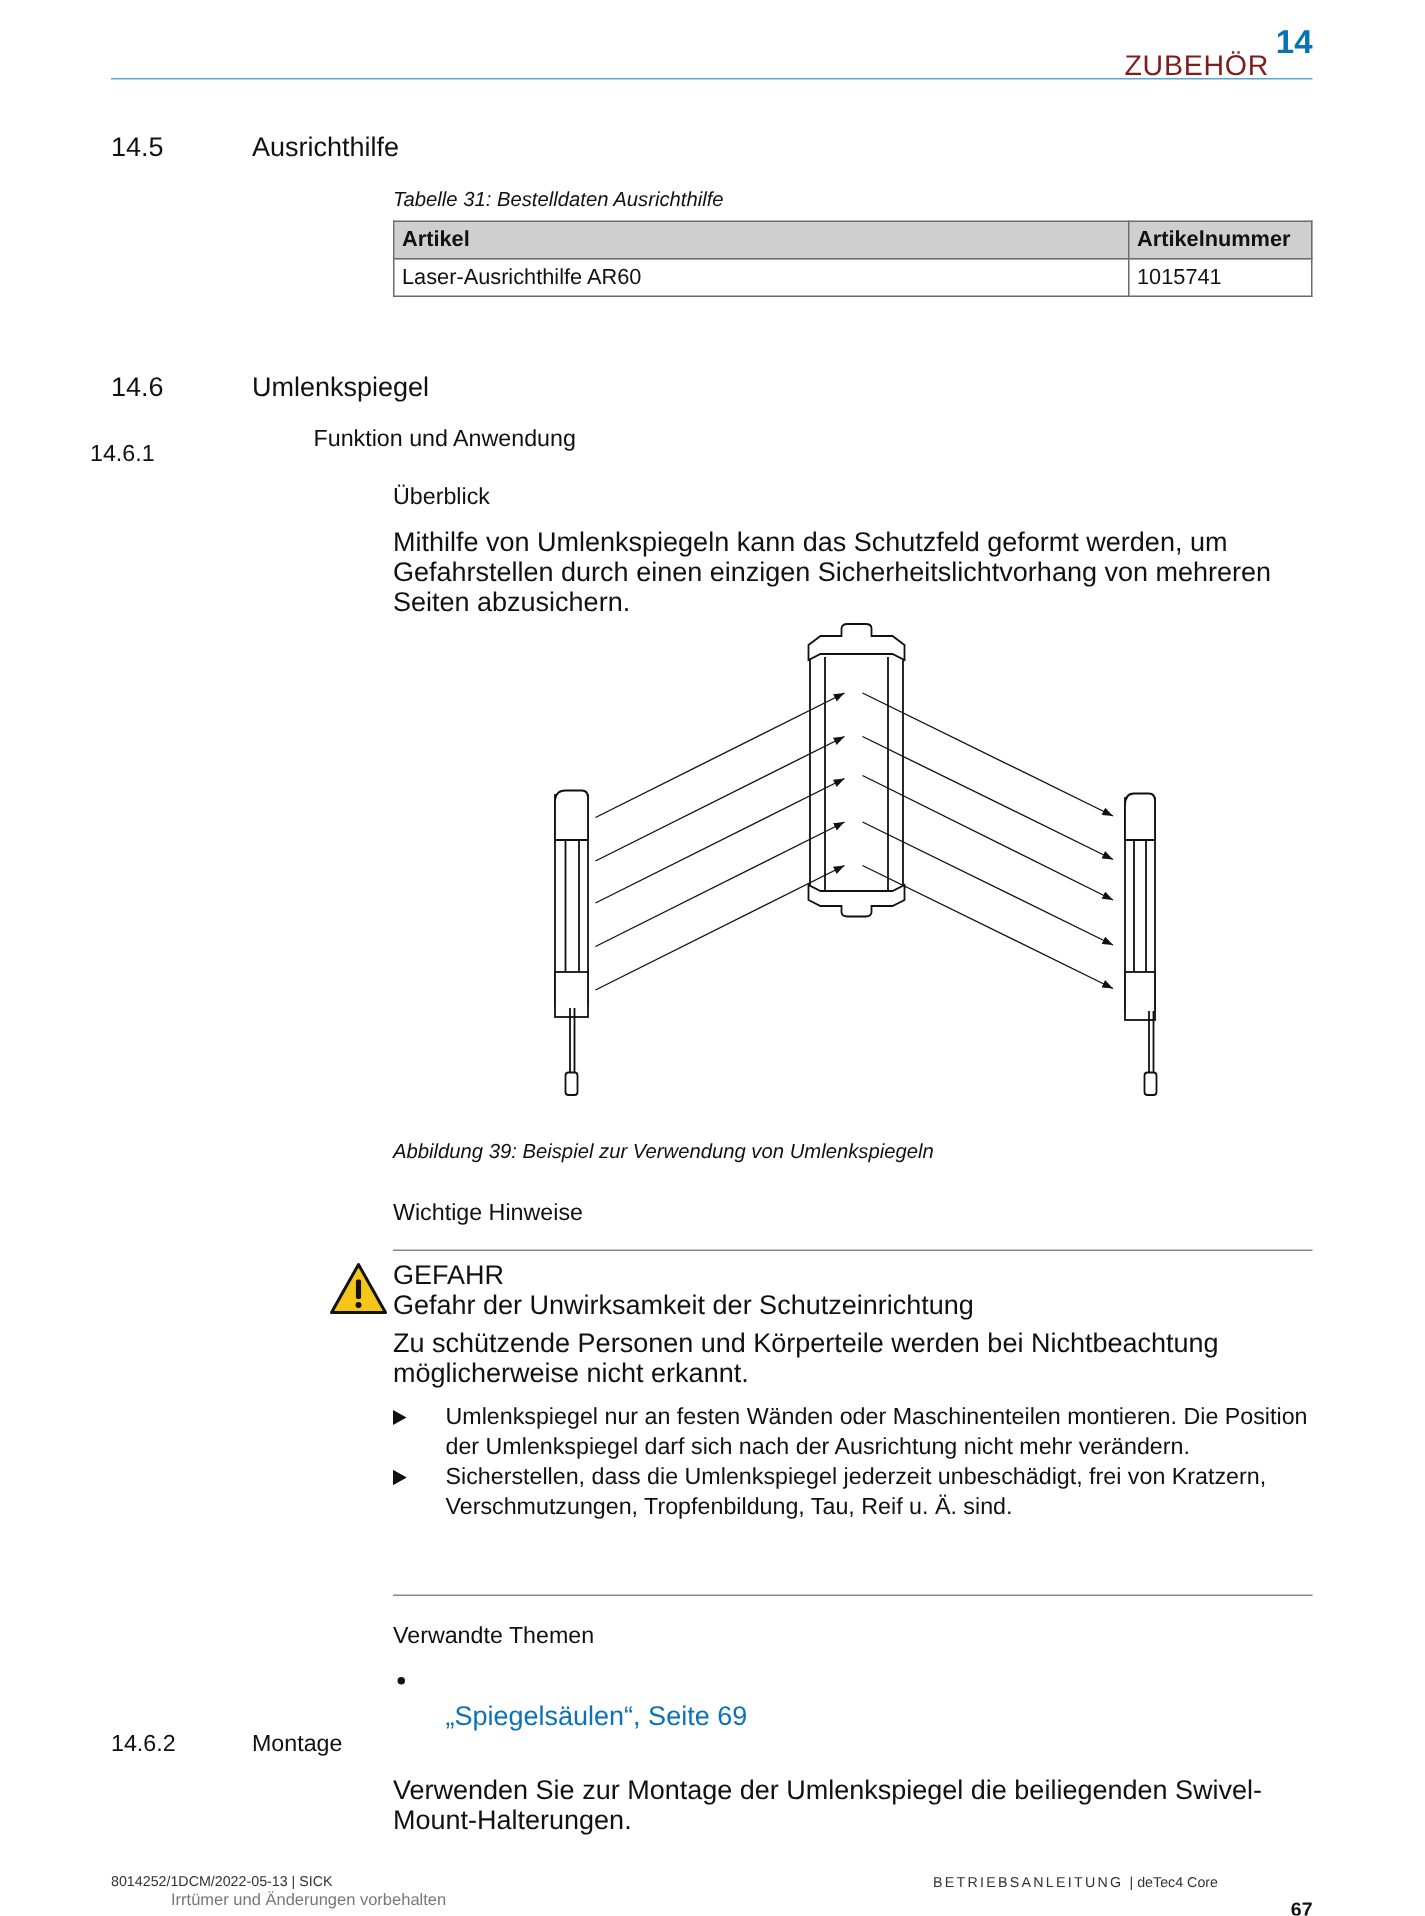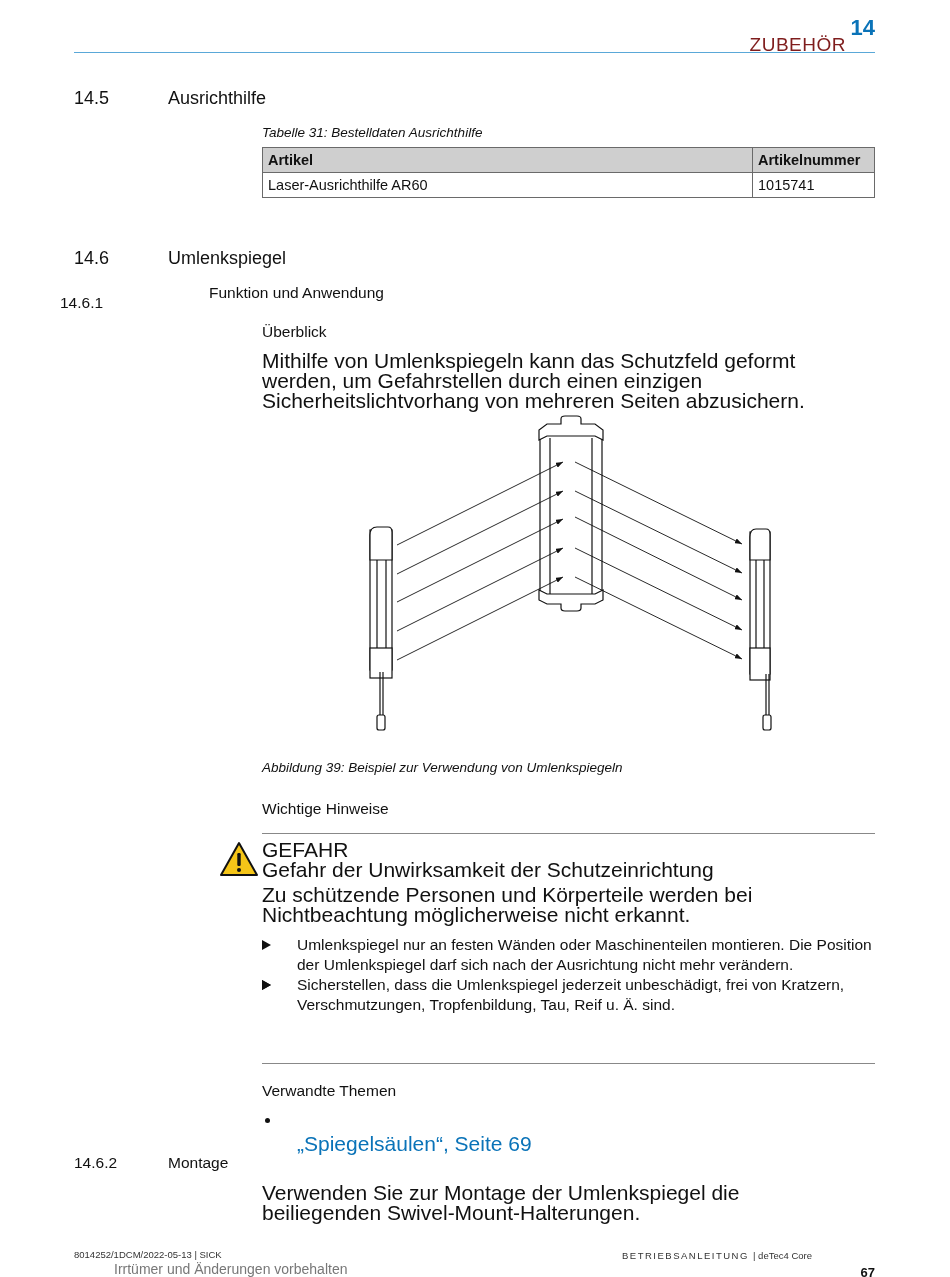--- a/index.html
+++ b/index.html
@@ -9,38 +9,38 @@
   }
   .abs { position: absolute; }
   .hdr-chapter { right: 104px; top: 34px; font-size: 19px; color: #7f1d1d; letter-spacing: 0.5px; }
   .hdr-num { right: 75px; top: 15px; font-size: 22px; font-weight: bold; color: #0a73b8; margin-left: 40px; }
   .hdr-rule { left: 74px; top: 52px; width: 801px; height: 1px; background: #5aa8d8; }
 
   .h2num { font-size: 18px; }
   .h2title { font-size: 18px; }
   .h3 { font-size: 15.5px; }
   .h4 { font-size: 15.5px; }
-  .body { font-size: 21px; line-height: 20px; }
+  .body { font-size: 18px; line-height: 20px; }
   .caption { font-size: 13.5px; font-style: italic; }
 
   table.bt { border-collapse: collapse; position: absolute; left: 262px; top: 147px; width: 613px; font-size: 14.5px; }
   table.bt th, table.bt td { border: 1px solid #6a6a6a; height: 24px; padding: 0 5px; text-align: left; }
   table.bt th { background: #cfcfcf; font-weight: bold; }
   table.bt td.col2, table.bt th.col2 { width: 111px; }
 
   .rule { height: 1px; background: #888888; }
   ul.bul { list-style: none; margin: 0; padding: 0; }
   ul.bul li { position: relative; padding-left: 35px; font-size: 15.5px; line-height: 20px; }
   ul.bul li .tri { position: absolute; left: 0; top: 5px; width: 0; height: 0;
     border-top: 5px solid transparent; border-bottom: 5px solid transparent; border-left: 9px solid #111; }
   .link { color: #0a73b8; margin-top: 24px; }
   .dot { position: absolute; left: 265px; width: 5px; height: 5px; border-radius: 50%; background: #111; }
 
   .foot1 { left: 74px; top: 1249px; font-size: 9.5px; color: #333; }
-  .foot2 { left: 74px; top: 1261px; font-size: 14px; color: #777; padding-left: 40px; }
+  .foot2 { left: 74px; top: 1261px; font-size: 11px; color: #777; padding-left: 40px; }
   .foot3 { right: 138px; top: 1250px; font-size: 9.5px; color: #333; letter-spacing: 1.5px; }
   .foot3 .prod { letter-spacing: 0; }
   .foot4 { right: 75px; top: 1248px; font-size: 13px; font-weight: bold; margin-top: 17px; }
 </style>
 </head>
 <body>
 
 <div class="abs hdr-chapter">ZUBEHÖR</div>
 <div class="abs hdr-num">14</div>
 <div class="abs hdr-rule"></div>

